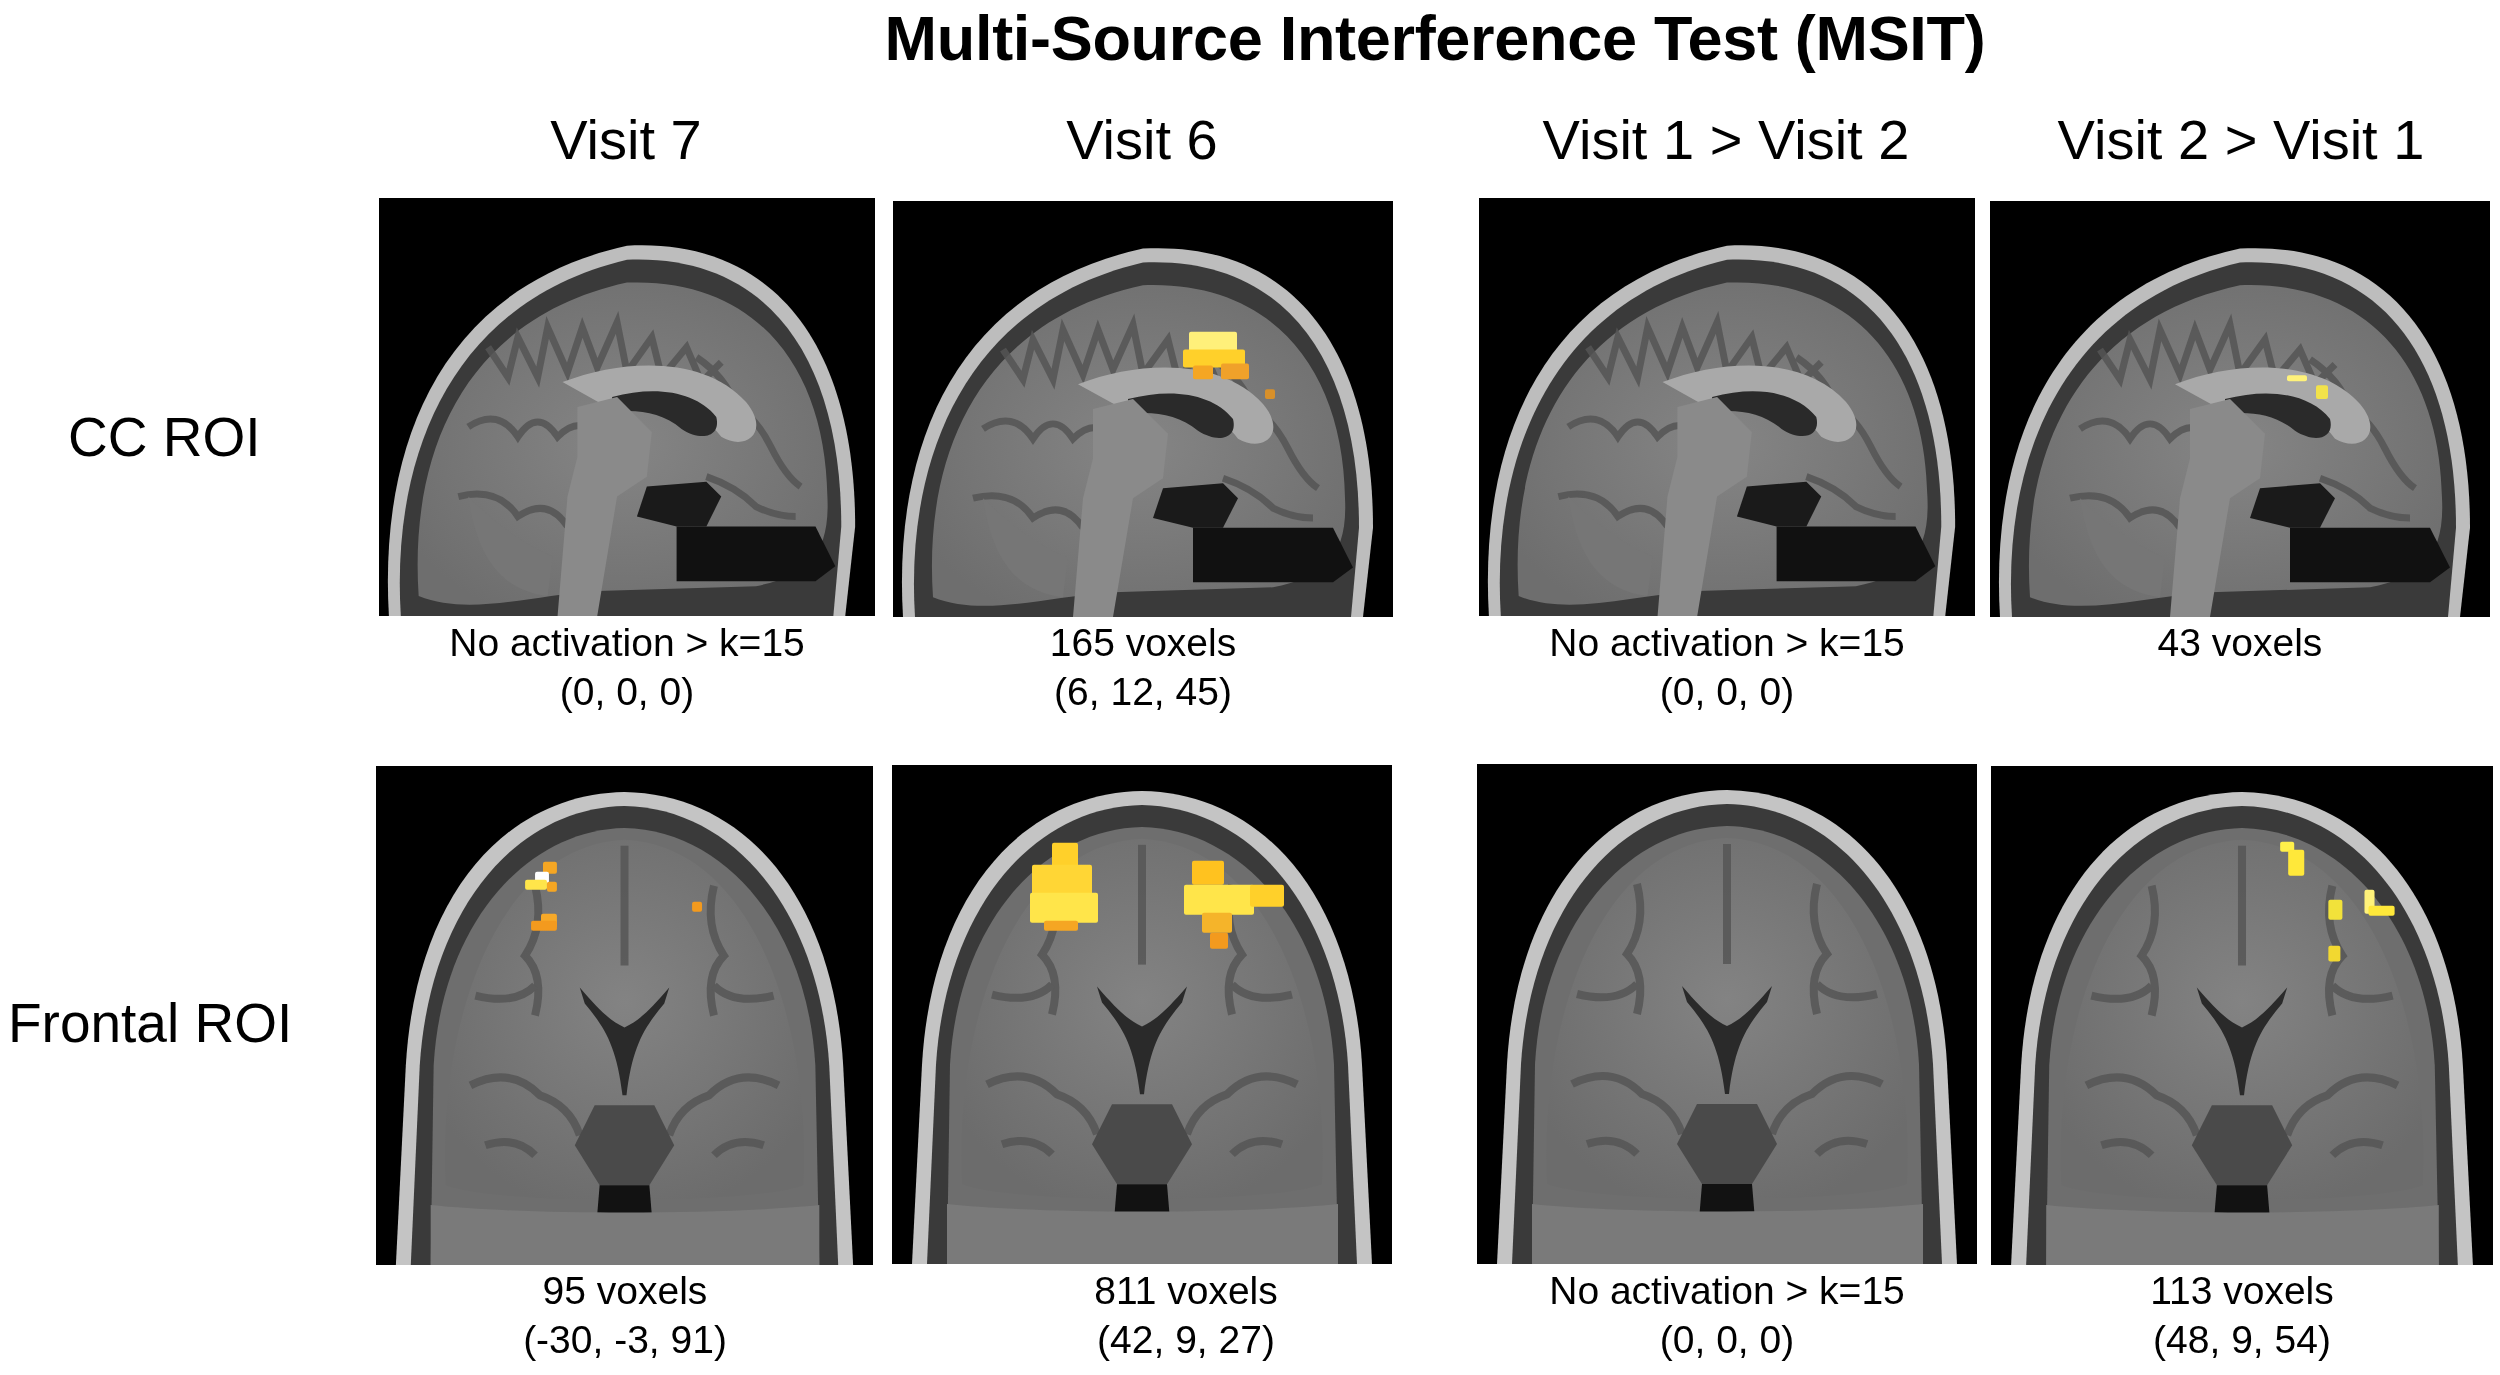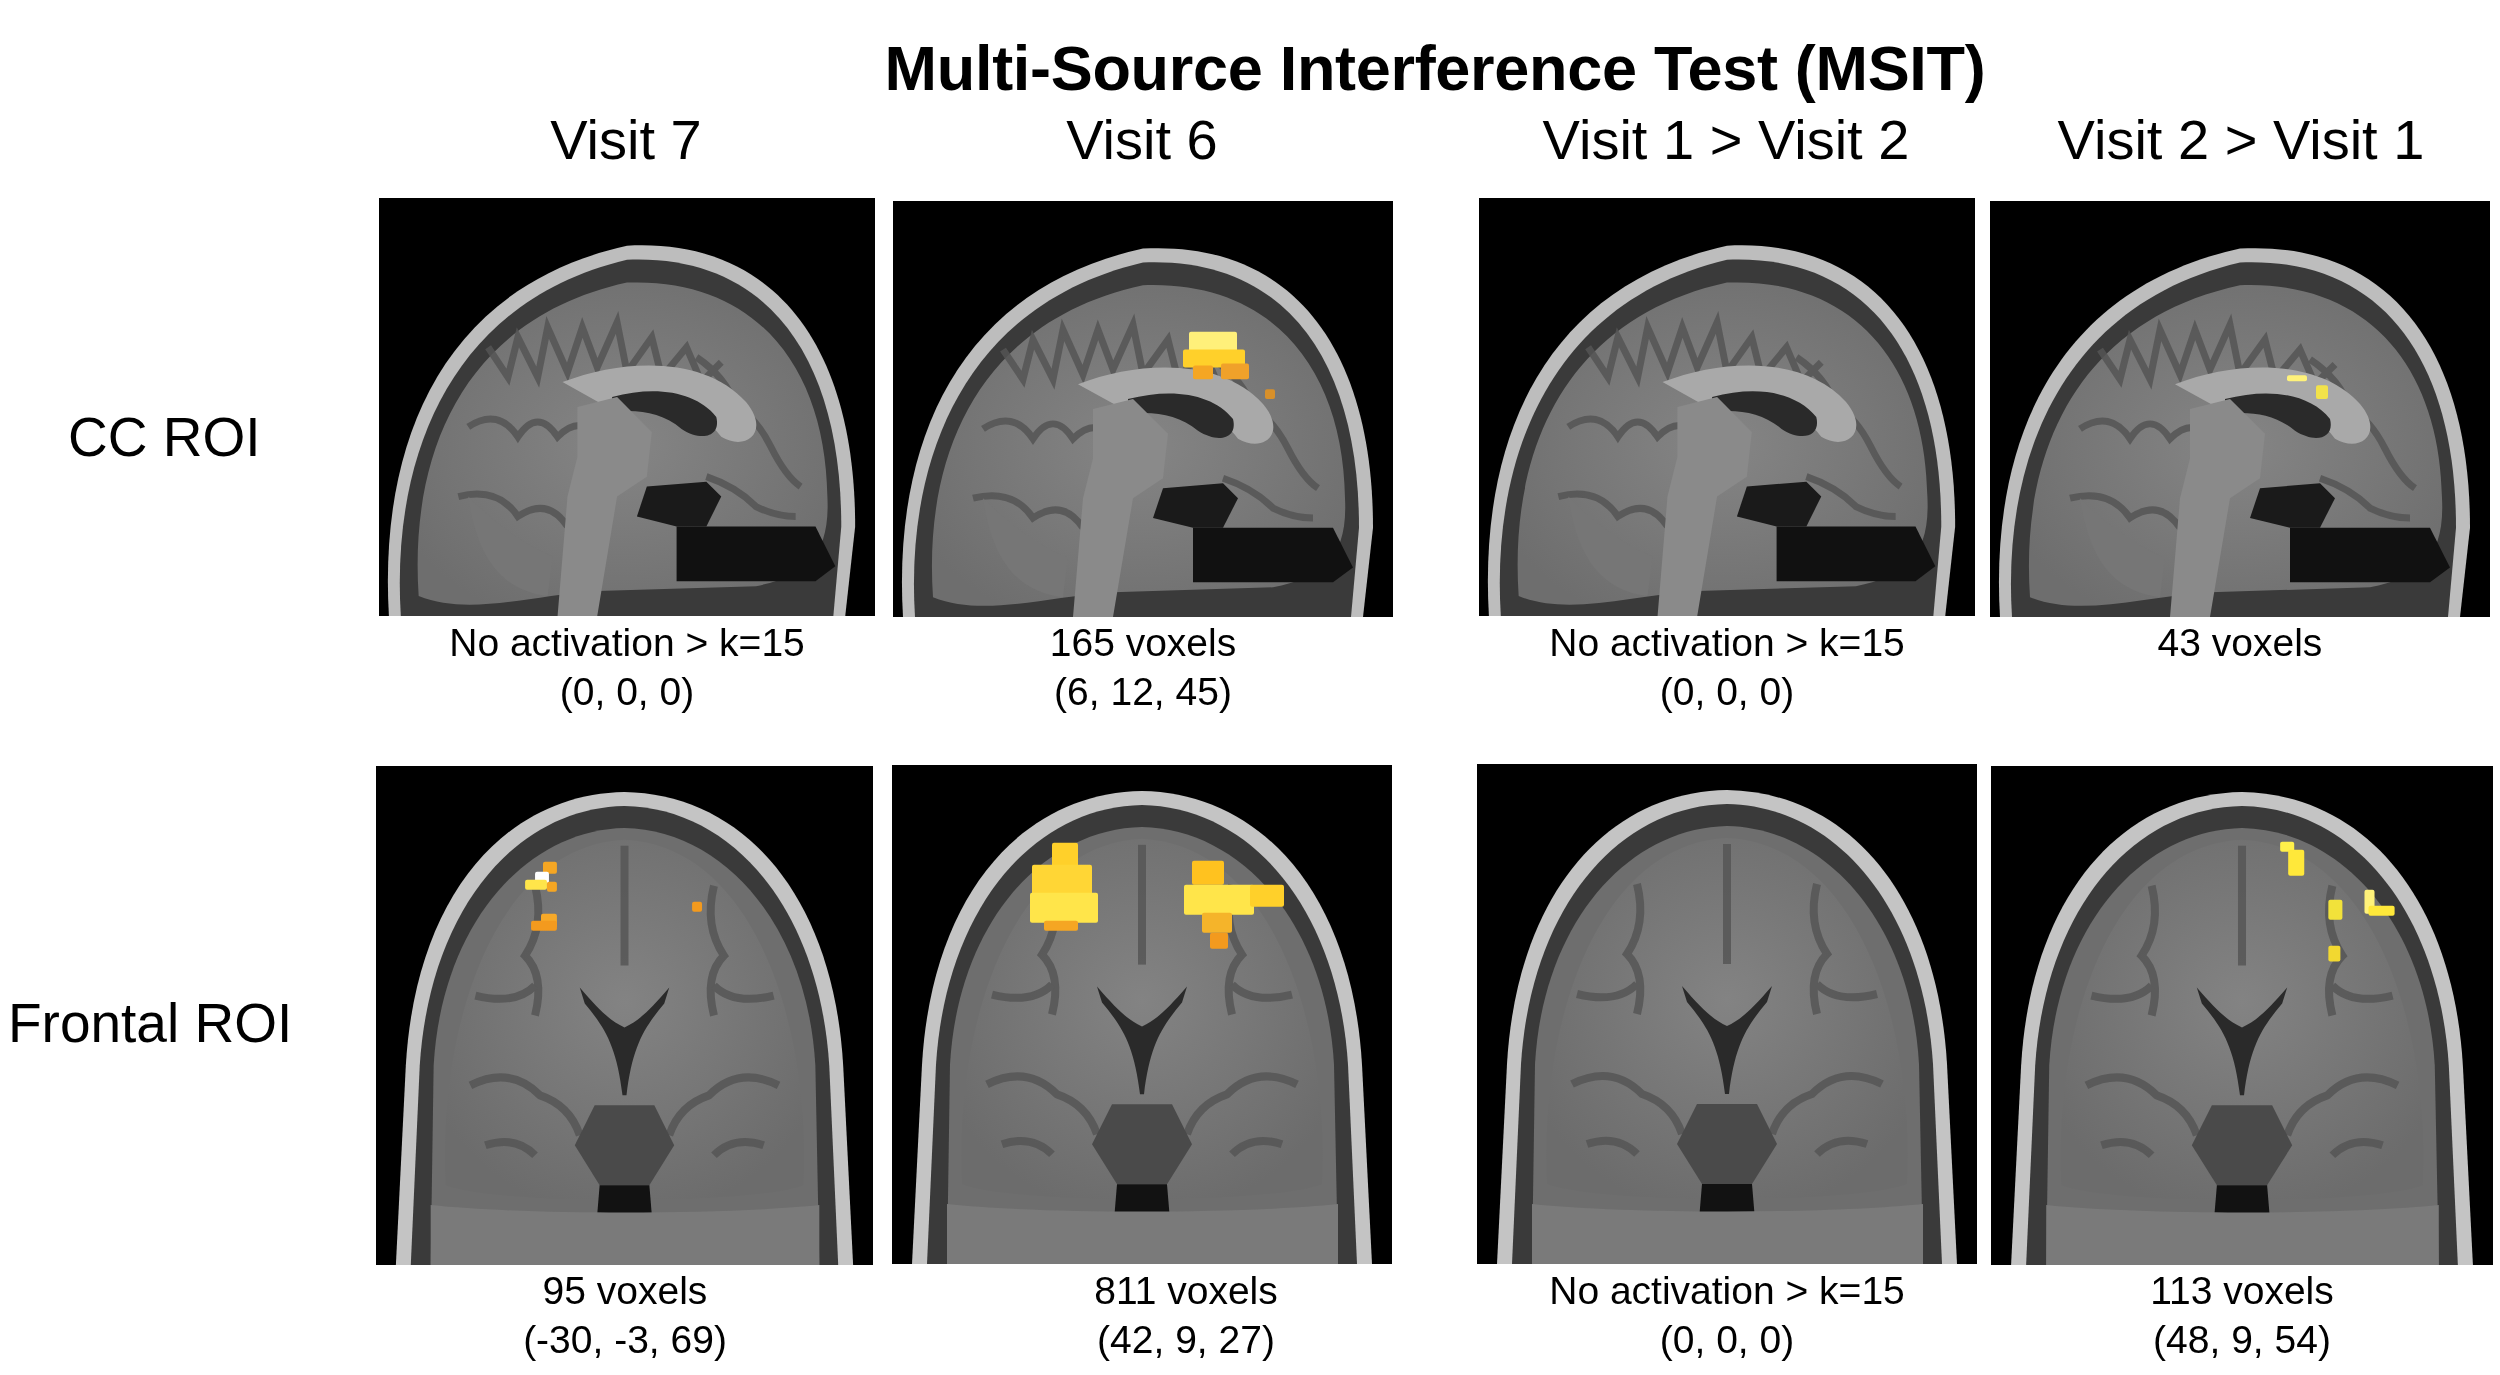--- a/index.html
+++ b/index.html
@@ -1,19 +1,19 @@
 <!DOCTYPE html>
 <html><head>
 <meta charset="utf-8">
 <style>
   html, body { margin:0; padding:0; background:#ffffff; }
   body { width:2500px; height:1375px; position:relative; overflow:hidden;
          font-family:"Liberation Sans", sans-serif; color:#000; }
   .title { position:absolute; left:0; width:2500px; top:2px; padding-left:370px; box-sizing:border-box;
-           text-align:center; font-weight:bold; font-size:63px; line-height:72px; letter-spacing:-0.3px;margin-top:30px; }
+           text-align:center; font-weight:bold; font-size:63px; line-height:72px; letter-spacing:-0.3px; }
   .col-head { position:absolute; top:108px; width:520px; text-align:center; font-size:56px; line-height:64px; }
   .row-label { position:absolute; font-size:55px; line-height:62px; white-space:nowrap; }
   .panel { position:absolute; background:#000; overflow:hidden; }
   .panel svg { display:block; width:100%; height:100%; }
   .caption { position:absolute; width:520px; text-align:center; font-size:39px; line-height:49px; }
 </style>
 </head>
 <body>
 
 <div class="title">Multi-Source Interference Test (MSIT)</div>
@@ -301,21 +301,21 @@
         <rect x="336" y="134" width="14" height="20" fill="#f2e23a" rx="2"></rect>
         <rect x="372" y="124" width="10" height="24" fill="#fff27a" rx="2"></rect>
         <rect x="376" y="140" width="26" height="10" fill="#ffe83a" rx="2"></rect>
         <rect x="336" y="180" width="12" height="16" fill="#f2d830" rx="2"></rect>
       </g>
     </svg>
   </div>
 
 <div class="caption" style="left:365px;  top:1266px;">
   <div>95 voxels</div>
-  <div>(-30, -3, 69)</div>
+  <div>(-30, -3, 91)</div>
 </div>
 <div class="caption" style="left:926px;  top:1266px;">
   <div>811 voxels</div>
   <div>(42, 9, 27)</div>
 </div>
 <div class="caption" style="left:1467px; top:1266px;">
   <div>No activation &gt; k=15</div>
   <div>(0, 0, 0)</div>
 </div>
 <div class="caption" style="left:1982px; top:1266px;">

